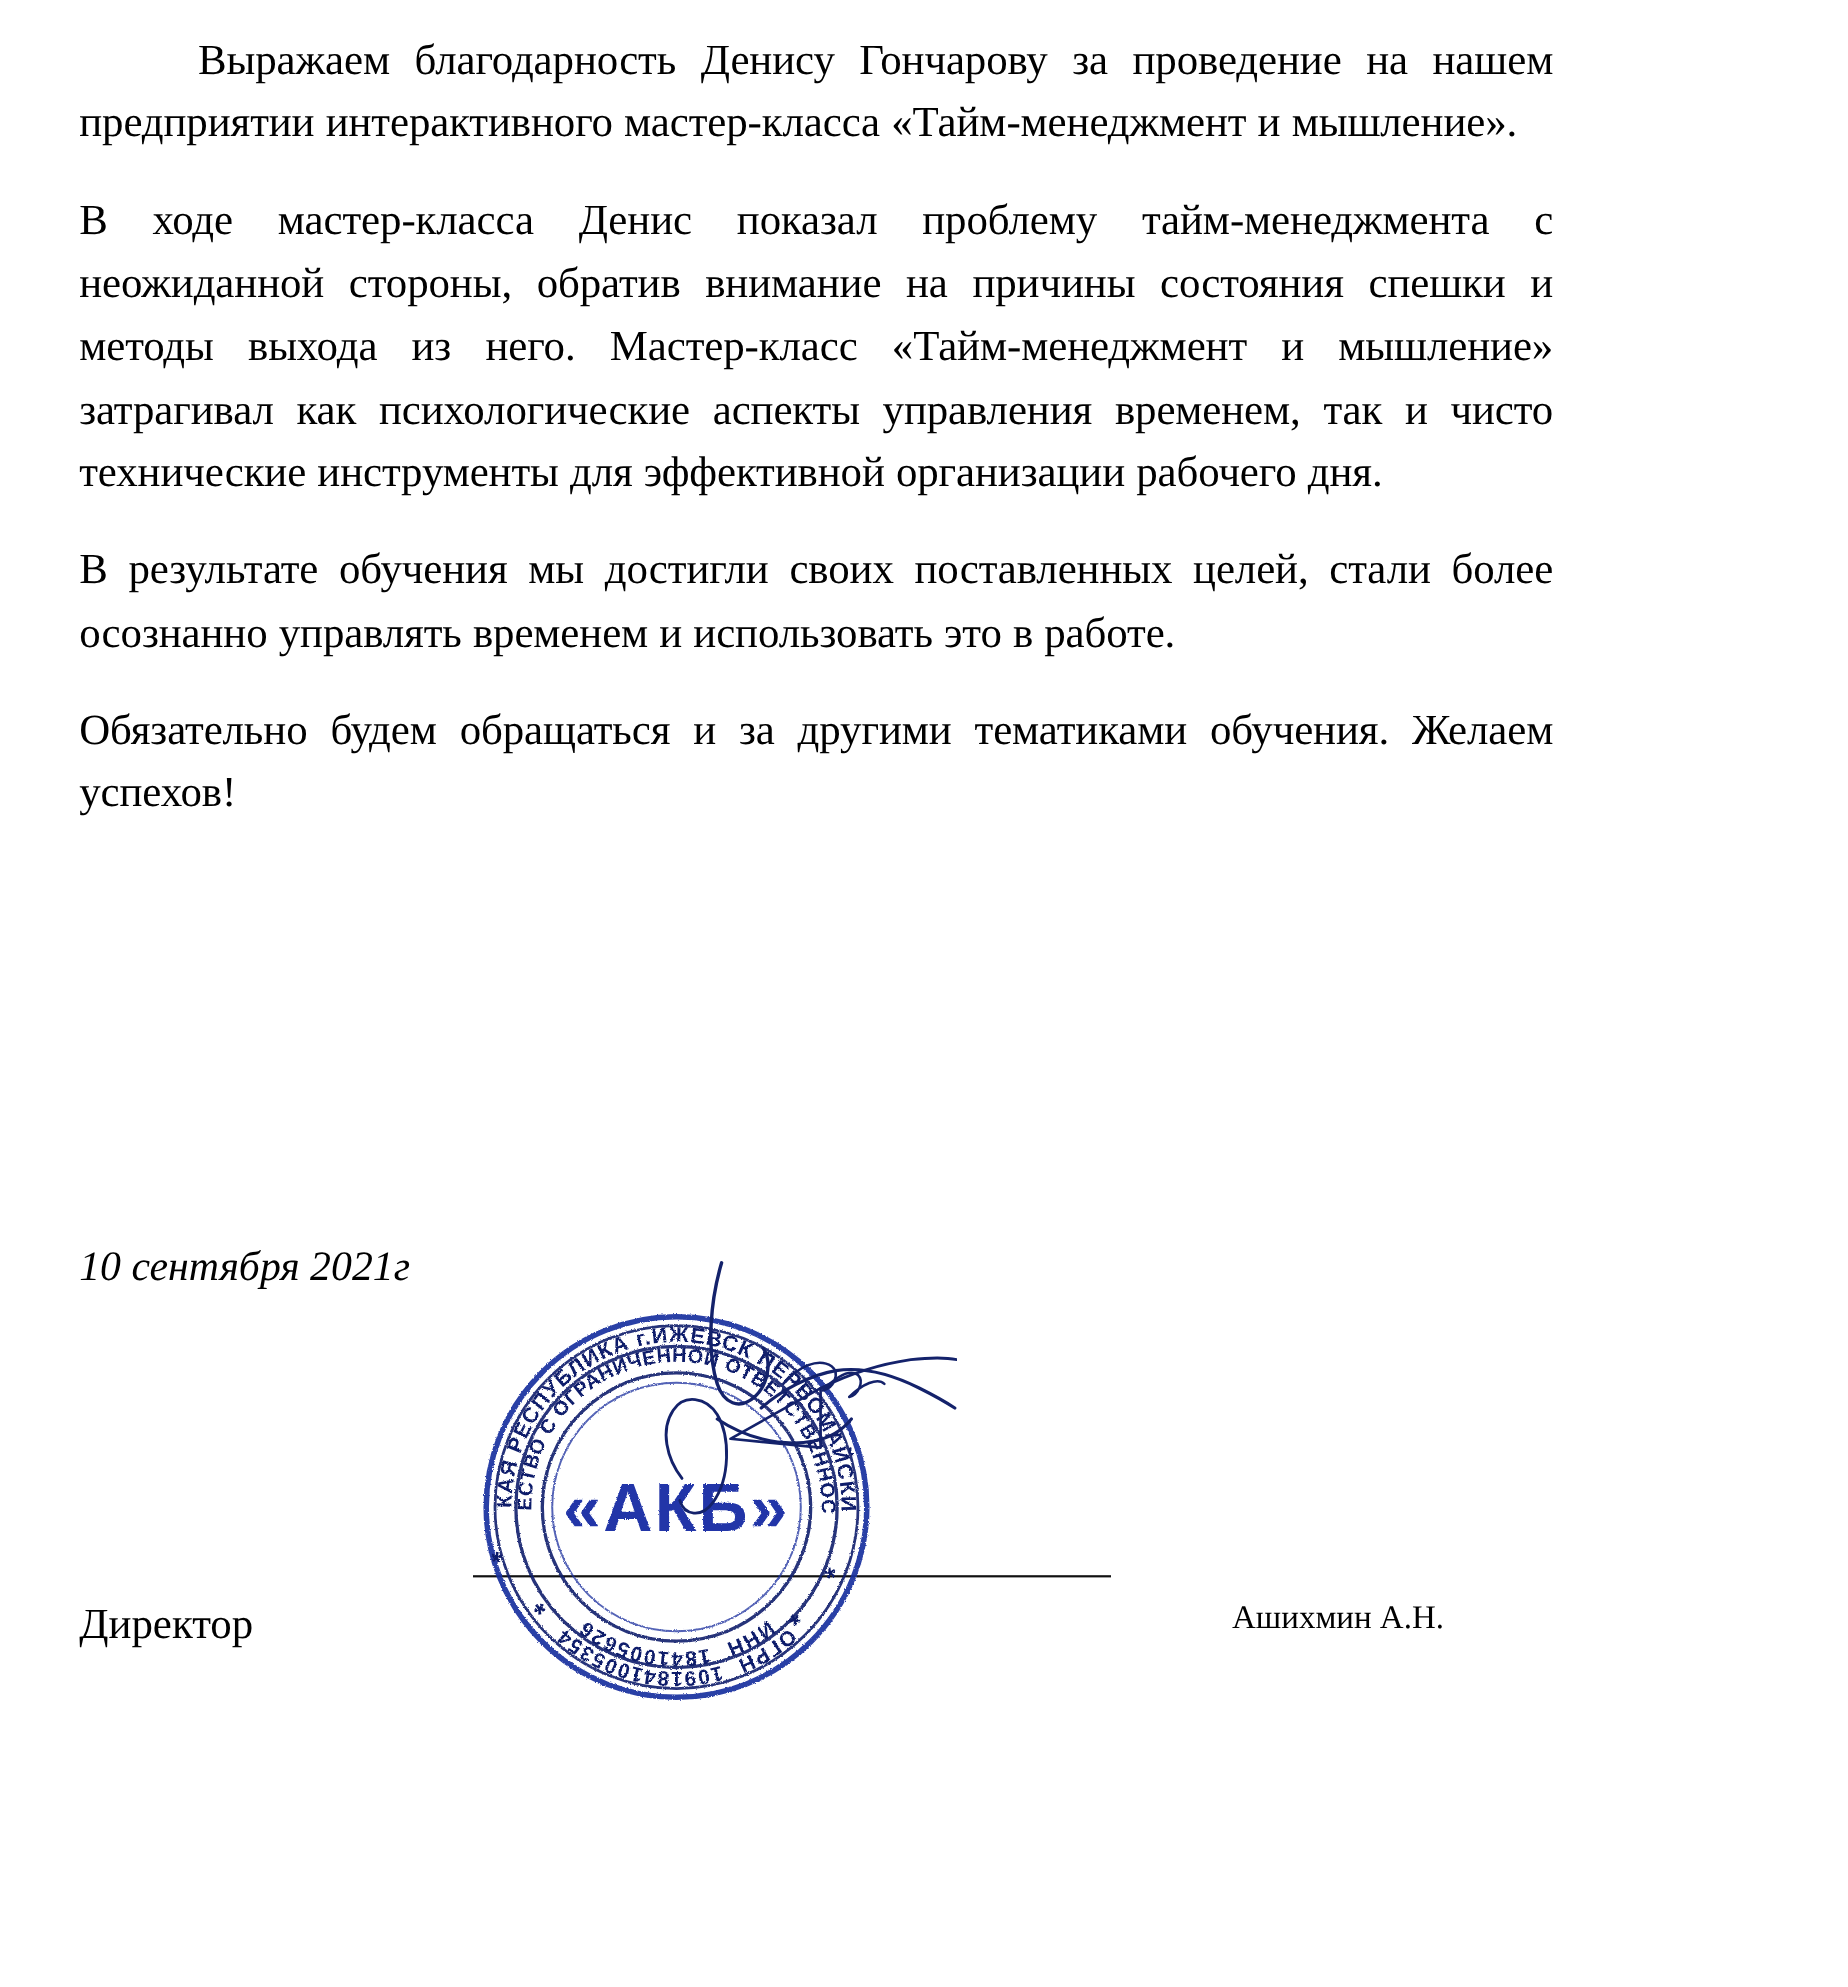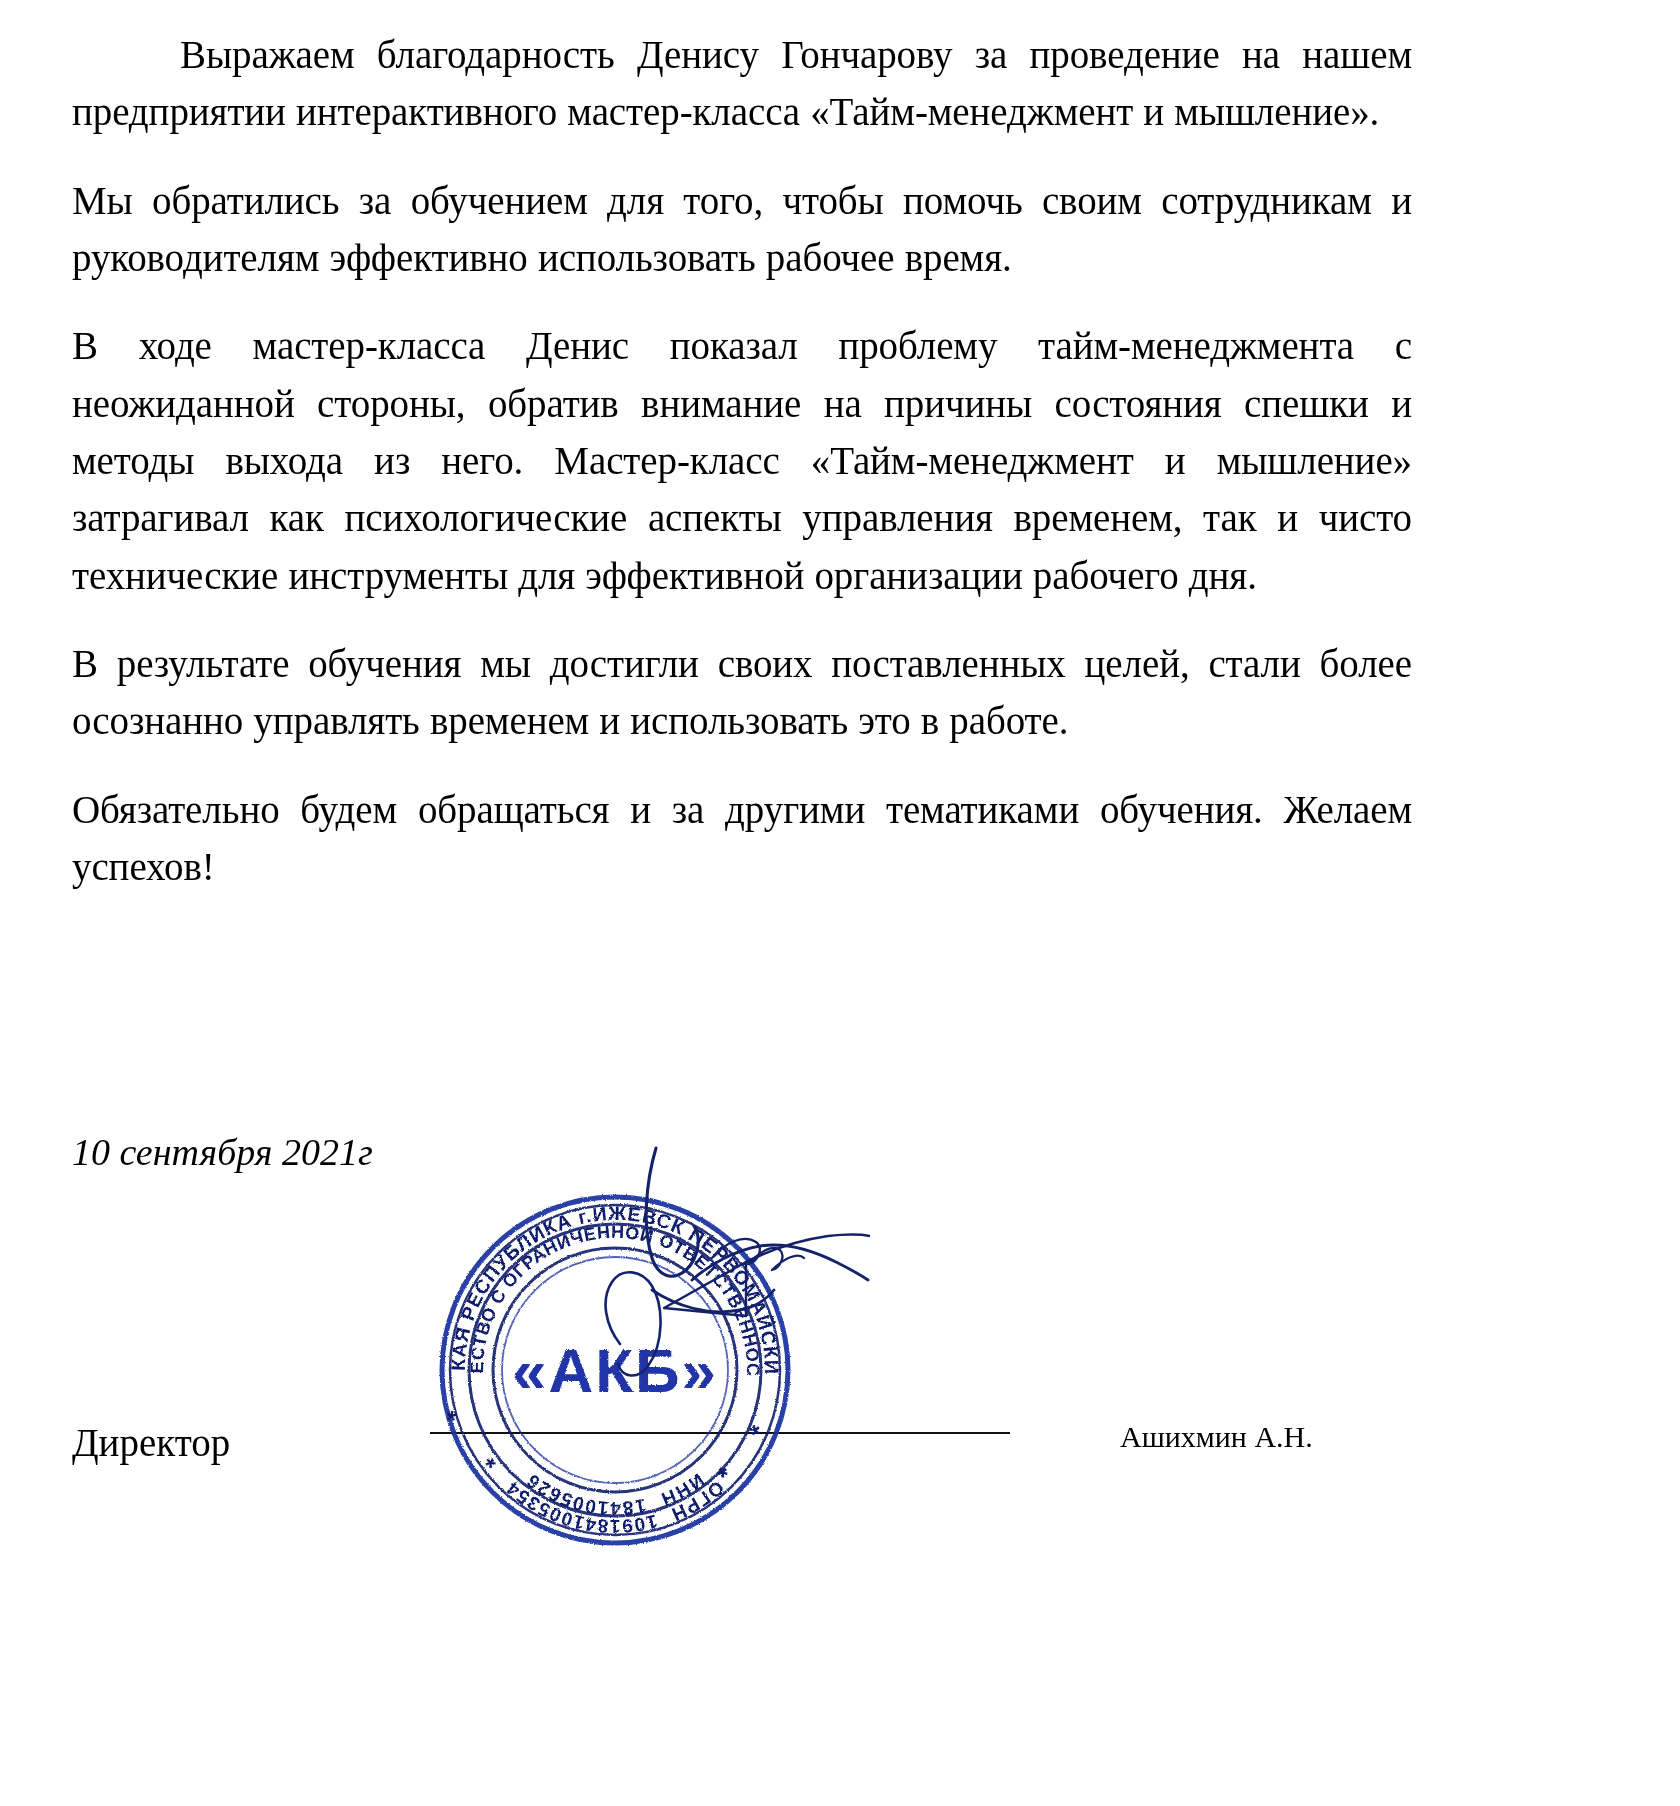--- a/index.html
+++ b/index.html
@@ -47,21 +47,21 @@
     left: 72px;
     top: 1128px;
     font-size: 38px;
     line-height: 1.3;
     white-space: nowrap;
     font-style: italic;
   }
   .sign-row {
     position: absolute;
     left: 0;
-    top: 1420px;
+    top: 1454px;
     width: 1680px;
     height: 60px;
   }
   .sign-role {
     position: absolute;
     left: 72px;
     top: 0;
     font-size: 39px;
     white-space: nowrap;
   }
@@ -95,21 +95,20 @@
     height: 300px;
   }
 </style>
 </head>
 <body>
 
 <div class="page">
 
   <div class="body-text">
     <p class="para first">Выражаем благодарность Денису Гончарову за проведение на нашем предприятии интерактивного мастер-класса «Тайм-менеджмент и мышление».</p>
-    <p class="para">Мы обратились за обучением для того, чтобы помочь своим сотрудникам и руководителям эффективно использовать рабочее время.</p>
     <p class="para">В ходе мастер-класса Денис показал проблему тайм-менеджмента с неожиданной стороны, обратив внимание на причины состояния спешки и методы выхода из него. Мастер-класс «Тайм-менеджмент и мышление» затрагивал как психологические аспекты управления временем, так и чисто технические инструменты для эффективной организации рабочего дня.</p>
     <p class="para">В результате обучения мы достигли своих поставленных целей, стали более осознанно управлять временем и использовать это в работе.</p>
     <p class="para last-of-block">Обязательно будем обращаться и за другими тематиками обучения. Желаем успехов!</p>
   </div>
 
   <div class="date-line">10 сентября 2021г</div>
 
   <div class="sign-row">
     <div class="sign-role">Директор</div>
     <div class="sign-name">Ашихмин А.Н.</div>

